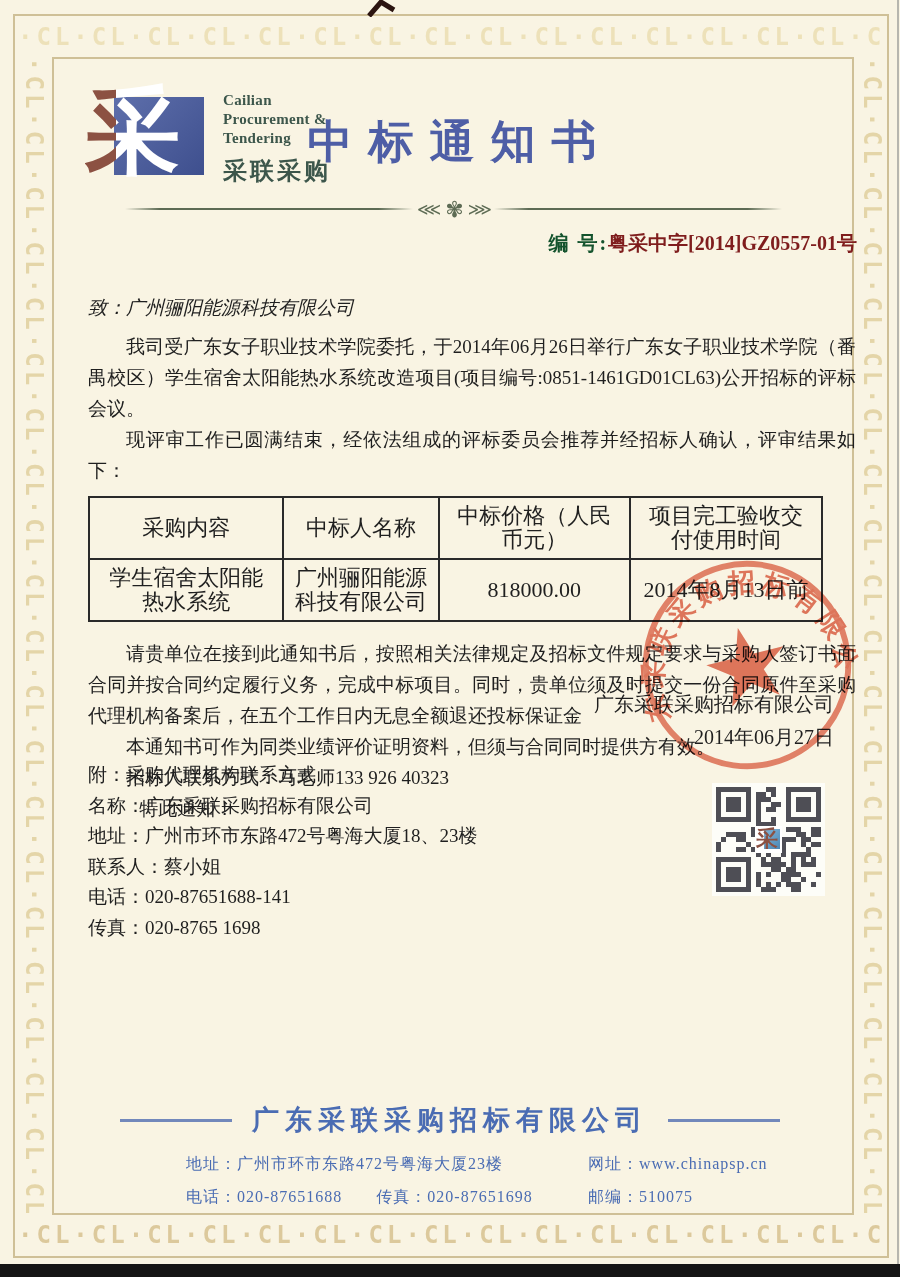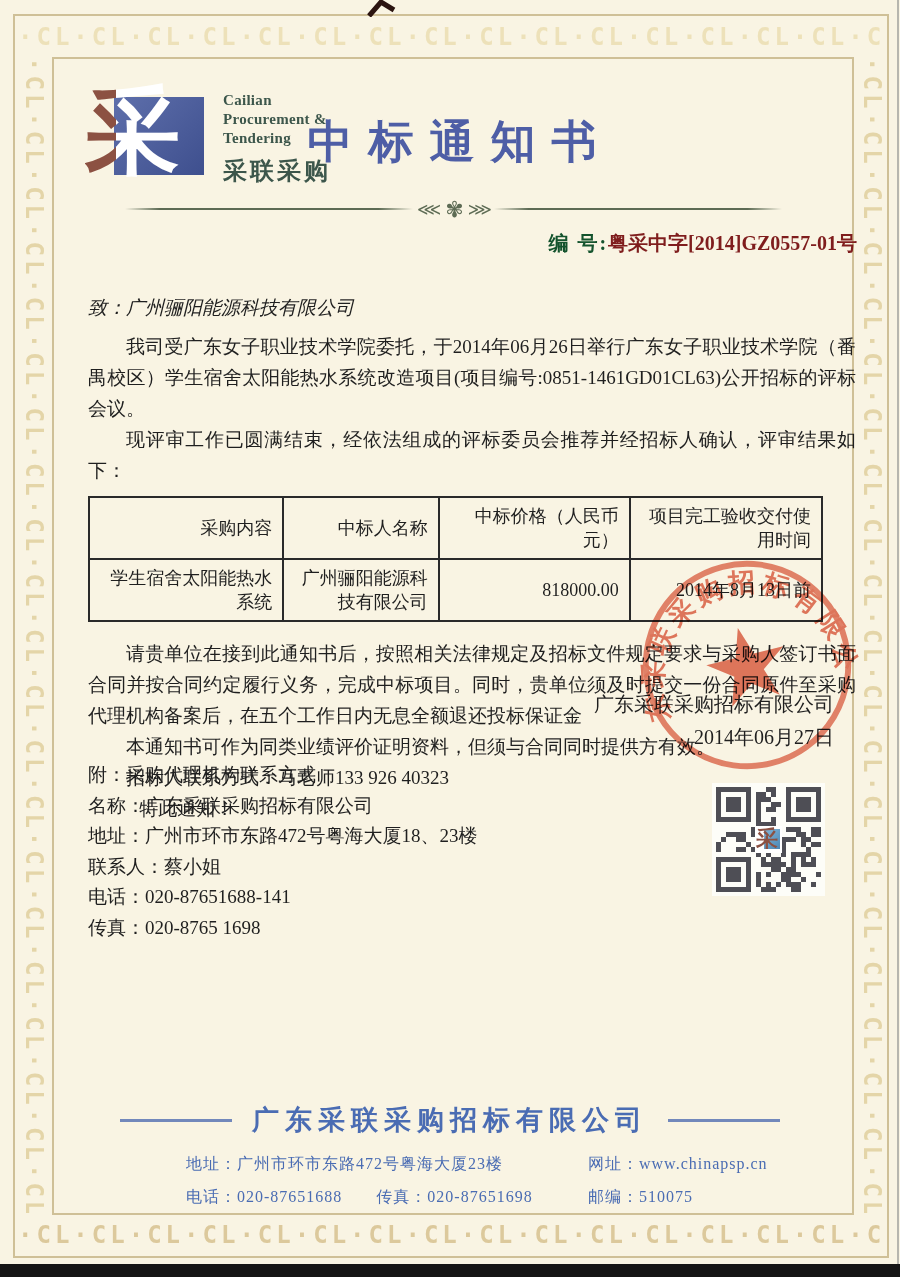--- a/index.html
+++ b/index.html
@@ -55,21 +55,21 @@
   .ref-value { color:#7f1d1d; }
 
   
   .flow { position:absolute; left:88px; top:292px; width:768px;
     font-size:19px; line-height:31px; text-align:justify; }
   .flow p.ind { text-indent:2em; }
   .to-line { margin-bottom:8px;font-style:italic; }
   .hereby { text-indent:2.7em; }
 
   table.award { border-collapse:collapse; width:735px; margin:10px 0 16px 0;
-    text-align:right; font-size:18px; line-height:24px; }
+    text-align:center; font-size:22px; line-height:24px; }
   table.award th, table.award td { border:2px solid #2a2a2a; padding:6px 10px; font-weight:normal; }
   table.award th { height:52px; }
   table.award td { height:56px; }
 
   .sign-block { position:absolute; right:66px; top:688px; text-align:right;
     font-size:20px; line-height:33px; }
 
   
   .stamp { position:absolute; left:634px; top:552px; width:226px; height:226px;
     transform:rotate(-14deg); opacity:.82; mix-blend-mode:multiply; pointer-events:none; }

